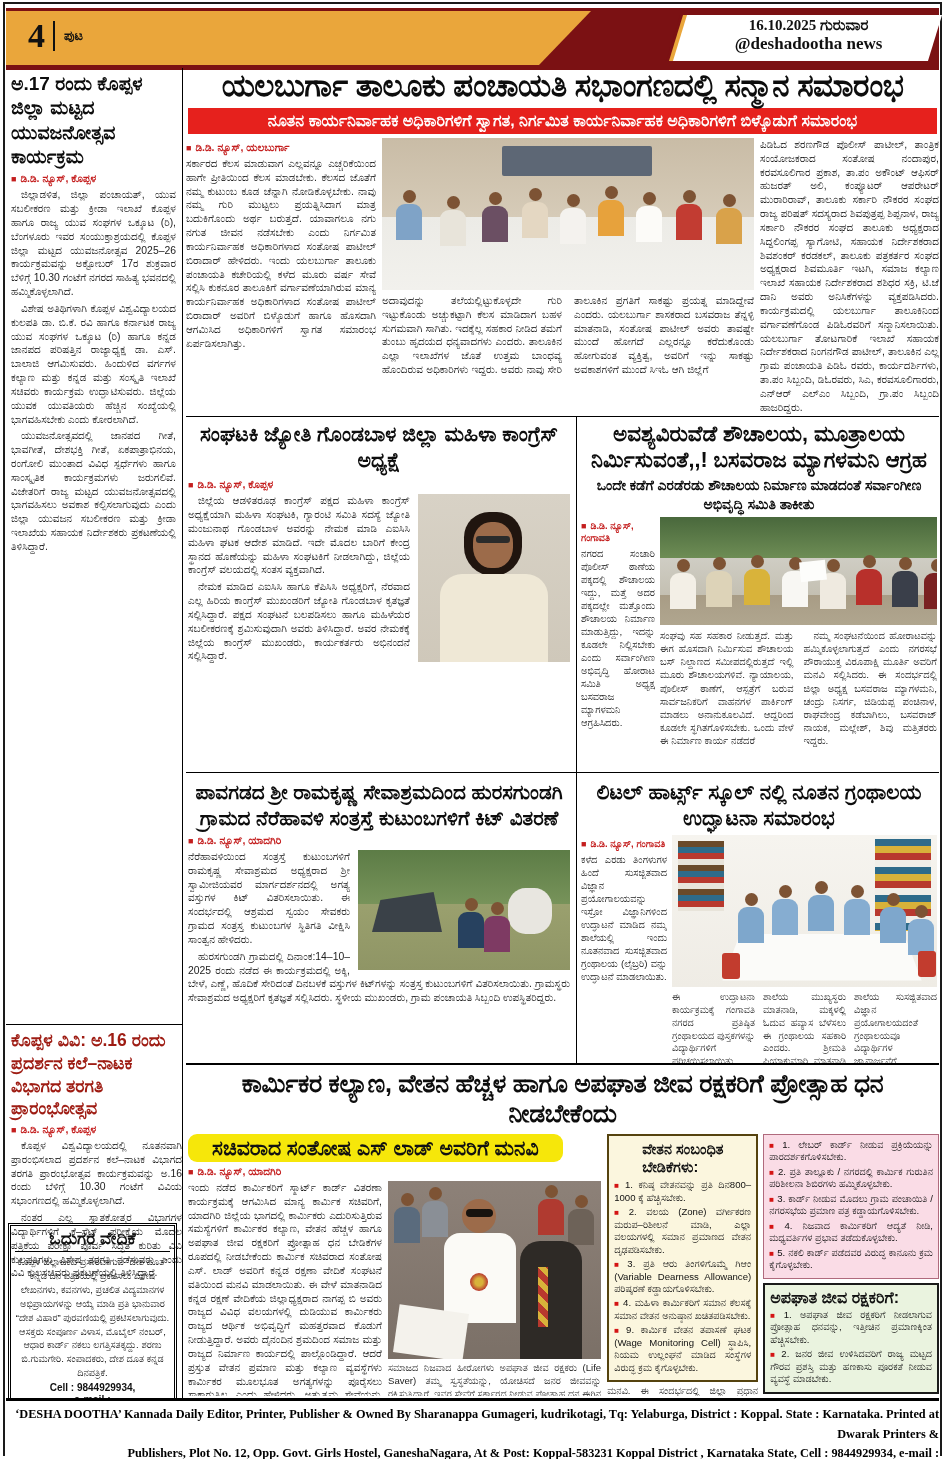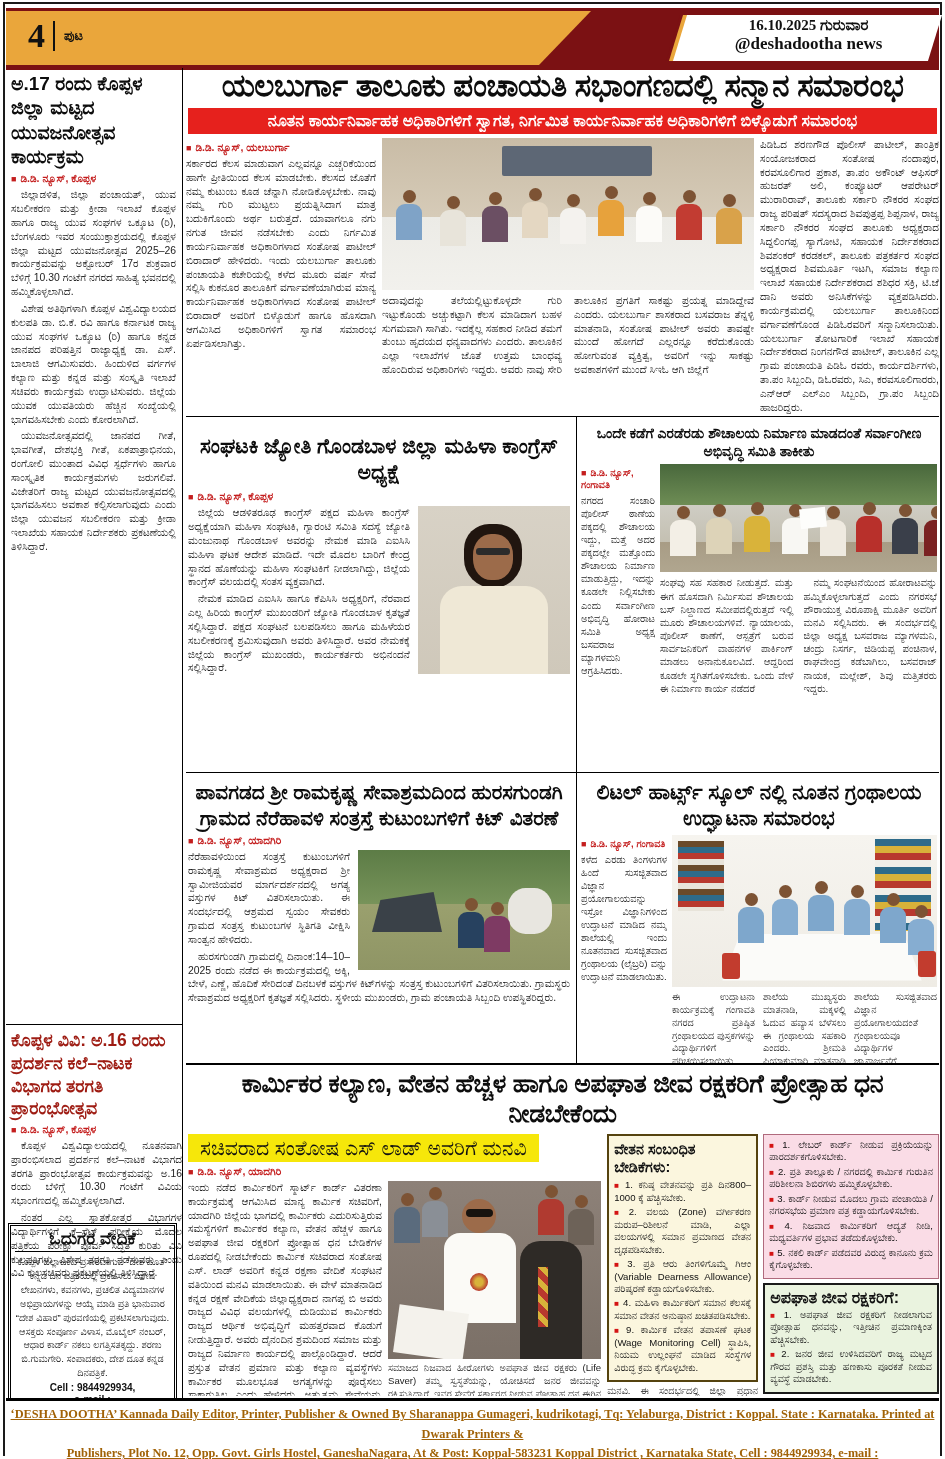--- a/index.html
+++ b/index.html
@@ -33,30 +33,30 @@
   .body p{margin:0 0 3px 0;text-indent:10px;}
   .rule-r{border-right:1px solid #000;}
   .rule-t{border-top:1px solid #000;}
   
   .photo{position:relative;overflow:hidden;}
   .person{position:absolute;}
   .person .head{width:13px;height:13px;border-radius:50%;background:#7d5334;margin:0 auto 1px;}
   .person .torso{width:26px;height:36px;border-radius:9px 9px 0 0;}
   
   .demandbox{border:2px solid #55430f;background:#fbf6de;padding:4px 5px;}
-  .demandbox .bt{font:bold 14.5px "Liberation Sans",sans-serif;line-height:1.25;margin-bottom:3px;}
+  .demandbox .bt{font:bold 14.5px "Liberation Sans",sans-serif;line-height:1.25;margin-bottom:3px;margin-left:28px;}
   .demandbox .it,.pinkbox .it,.greenbox .it{font-size:9.6px;line-height:1.3;text-align:justify;margin-bottom:2px;}
   .it .sq{color:#d41414;font-size:8px;margin-right:3px;}
   .pinkbox{border:1px solid #b06a7d;background:#fadce6;padding:4px 5px;}
   .pinkbox .bt{font:bold 15px "Liberation Sans",sans-serif;line-height:1.3;margin-bottom:3px;}
   .greenbox{border:2px solid #1a1a1a;background:#eaf3df;padding:4px 5px;}
   .greenbox .bt{font:bold 16px "Liberation Sans",sans-serif;margin-bottom:2px;}
   
   #footer{left:6px;top:1398px;width:933px;border-top:3px solid #000;}
-  #footer .fl{font:bold 12.3px "Liberation Serif",serif;text-align:center;line-height:1.6;color:#a16207;text-decoration:underline;}
+  #footer .fl{font:bold 12.3px "Liberation Serif",serif;text-align:right;line-height:1.6;color:#000000;}
 </style>
 </head>
 <body>
 
 <div id="page">
 
   <div class="abs edge" style="left:3px;top:4px;width:2px;height:1452px;"></div>
   <div class="abs edge" style="left:940px;top:4px;width:2px;height:1452px;"></div>
   <div class="abs edge" style="left:3px;top:2px;width:939px;height:2px;"></div>
 
@@ -165,38 +165,39 @@
           <p style="text-indent:0;">ಅದಾವುದನ್ನು ತಲೆಯಲ್ಲಿಟ್ಟುಕೊಳ್ಳದೇ ಗುರಿ ಇಟ್ಟುಕೊಂಡು ಅಚ್ಚುಕಟ್ಟಾಗಿ ಕೆಲಸ ಮಾಡಿದಾಗ ಬಹಳ ಸುಗಮವಾಗಿ ಸಾಗಿತು. ಇದಕ್ಕೆಲ್ಲ ಸಹಕಾರ ನೀಡಿದ ತಮಗೆ ತುಂಬು ಹೃದಯದ ಧನ್ಯವಾದಗಳು ಎಂದರು. ತಾಲೂಕಿನ ಎಲ್ಲಾ ಇಲಾಖೆಗಳ ಜೊತೆ ಉತ್ತಮ ಬಾಂಧವ್ಯ ಹೊಂದಿರುವ ಅಧಿಕಾರಿಗಳು ಇದ್ದರು. ಅವರು ನಾವು ಸೇರಿ ತಾಲೂಕಿನ ಪ್ರಗತಿಗೆ ಸಾಕಷ್ಟು ಪ್ರಯತ್ನ ಮಾಡಿದ್ದೇವೆ ಎಂದರು. ಯಲಬುರ್ಗಾ ಶಾಸಕರಾದ ಬಸವರಾಜ ತೆನ್ನಳ್ಳಿ ಮಾತನಾಡಿ, ಸಂತೋಷ ಪಾಟೀಲ್ ಅವರು ತಾವಷ್ಟೇ ಮುಂದೆ ಹೋಗದೆ ಎಲ್ಲರನ್ನೂ ಕರೆದುಕೊಂಡು ಹೋಗುವಂತ ವ್ಯಕ್ತಿತ್ವ, ಅವರಿಗೆ ಇನ್ನು ಸಾಕಷ್ಟು ಅವಕಾಶಗಳಿಗೆ ಮುಂದೆ ಸಿಇಓ ಆಗಿ ಜಿಲ್ಲೆಗೆ</p>
         </div>
       </div>
       <div style="flex:1;padding-left:6px;box-sizing:border-box;">
         <div class="body clip" style="height:278px;">ಪಿಡಿಓದ ಶರಣಗೌಡ ಪೊಲೀಸ್ ಪಾಟೀಲ್, ತಾಂತ್ರಿಕ ಸಂಯೋಜಕರಾದ ಸಂತೋಷ ನಂದಾಪುರ, ಕರವಸೂಲಿಗಾರ ಪ್ರಕಾಶ, ತಾ.ಪಂ ಅಕೌಂಟ್ ಆಫಿಸರ್ ಹುಜರತ್ ಅಲಿ, ಕಂಪ್ಯೂಟರ್ ಆಪರೇಟರ್ ಮುರಾರಿರಾವ್, ತಾಲೂಕು ಸರ್ಕಾರಿ ನೌಕರರ ಸಂಘದ ರಾಜ್ಯ ಪರಿಷತ್ ಸದಸ್ಯರಾದ ಶಿವಪುತ್ರಪ್ಪ ಶಿಪ್ಪನಾಳ, ರಾಜ್ಯ ಸರ್ಕಾರಿ ನೌಕರರ ಸಂಘದ ತಾಲೂಕು ಅಧ್ಯಕ್ಷರಾದ ಸಿದ್ದಲಿಂಗಪ್ಪ ಸ್ಯಾಗೋಟಿ, ಸಹಾಯಕ ನಿರ್ದೇಶಕರಾದ ಶಿವಶಂಕರ್ ಕರಡಕಲ್, ತಾಲೂಕು ಪತ್ರಕರ್ತರ ಸಂಘದ ಅಧ್ಯಕ್ಷರಾದ ಶಿವಮೂರ್ತಿ ಇಟಗಿ, ಸಮಾಜ ಕಲ್ಯಾಣ ಇಲಾಖೆ ಸಹಾಯಕ ನಿರ್ದೇಶಕರಾದ ಶಶಿಧರ ಸಕ್ರಿ, ಟಿ.ಜೆ ದಾನಿ ಅವರು ಅನಿಸಿಕೆಗಳನ್ನು ವ್ಯಕ್ತಪಡಿಸಿದರು. ಕಾರ್ಯಕ್ರಮದಲ್ಲಿ ಯಲಬುರ್ಗಾ ತಾಲೂಕಿನಿಂದ ವರ್ಗಾವಣೆಗೊಂಡ ಪಿಡಿಓರವರಿಗೆ ಸನ್ಮಾನಿಸಲಾಯಿತು. ಯಲಬುರ್ಗಾ ತೋಟಗಾರಿಕೆ ಇಲಾಖೆ ಸಹಾಯಕ ನಿರ್ದೇಶಕರಾದ ನಿಂಗನಗೌಡ ಪಾಟೀಲ್, ತಾಲೂಕಿನ ಎಲ್ಲ ಗ್ರಾಮ ಪಂಚಾಯತಿ ಪಿಡಿಓ ರವರು, ಕಾರ್ಯದರ್ಶಿಗಳು, ತಾ.ಪಂ ಸಿಬ್ಬಂದಿ, ಡಿಓರವರು, ಸಿಎ, ಕರವಸೂಲಿಗಾರರು, ಎನ್ಆರ್ ಎಲ್ಎಂ ಸಿಬ್ಬಂದಿ, ಗ್ರಾ.ಪಂ ಸಿಬ್ಬಂದಿ ಹಾಜರಿದ್ದರು.</div>
       </div>
     </div>
     <div class="abs body clip" style="left:202px;top:344px;width:0;height:0;">ಬರಲಿ ಎಂದು ಆಶಿಸುತ್ತೇನೆ ಎಂದರು. ಸಹಾಯಕ ನಿರ್ದೇಶಕರಾದ ಹನಮಂತಗೌಡ ಪೊಲೀಸ್ ಪಾಟೀಲ್ ಮಾತನಾಡಿ, ಎಲ್ಲರೊಂದಿಗೆ ಸ್ನೇಹಮಯವಾಗಿ ಕೆಲಸ ಮಾಡುತ್ತ ನಮಗೂ ಸಾಕಷ್ಟು ಮಾರ್ಗದರ್ಶನ ಮಾಡುತ್ತ ಕೆಲಸ ಮಾಡುವಂತ ವ್ಯಕ್ತಿತ್ವ ಸಂತೋಷ ಸರ್ ಗೆ ಇದೆ ಎಂದು ಸ್ಮರಿಸಿದರು. ಈ ಸಂದರ್ಭದಲ್ಲಿ ತಾ.ಪಂ ಸಹಾಯಕ ನಿರ್ದೇಶಕರಾದ ಹನಮಂತಗೌಡ ಪೊಲೀಸ್ ಪಾಟೀಲ್, ಫಕೀರಪ್ಪ ಕಟ್ಟಿಮನಿ, ಕೃಷಿ ಇಲಾಖೆ ಸಹಾಯಕ ನಿರ್ದೇಶಕರಾದ ಪ್ರಮೋದ್ ಹುಂಬಳ ಅವರು ಪ್ರಾಸ್ತಾವಿಕವಾಗಿ ಮಾತನಾಡಿದರು. ಪಿಡಿಓ ಸಂಘದ ತಾಲೂಕು ಅಧ್ಯಕ್ಷರಾದ ವೀರಭದ್ರಗೌಡ ಮೂಲಿಮನಿ,</div>
   </div>
 
-  <div class="abs rule-t rule-r clip" style="left:186px;top:416px;width:391px;height:356px;padding:16px 6px 0 2px;box-sizing:border-box;">
+  <div class="abs rule-t rule-r clip" style="left:186px;top:416px;width:391px;height:356px;padding:4px 6px 0 2px;box-sizing:border-box;">
     <div class="headline" style="font-size:20.5px;line-height:1.25;text-align:center;">ಸಂಘಟಕಿ ಜ್ಯೋತಿ ಗೊಂಡಬಾಳ ಜಿಲ್ಲಾ ಮಹಿಳಾ ಕಾಂಗ್ರೆಸ್ ಅಧ್ಯಕ್ಷೆ</div>
     <div class="byline" style="margin-top:6px;">
       <span class="sq">■</span><span>ಡಿ.ಡಿ. ನ್ಯೂಸ್, ಕೊಪ್ಪಳ</span>
     </div>
     <div class="body clip" style="height:288px;">
       <div class="photo" style="float:right;width:152px;height:168px;margin:0 0 4px 8px;background:linear-gradient(#d8d2c6,#cfc8ba);">
         <div class="abs" style="left:46px;top:18px;width:58px;height:64px;background:#20150f;border-radius:26px 26px 30px 30px;"></div>
         <div class="abs" style="left:55px;top:28px;width:40px;height:46px;background:#9c6b4a;border-radius:45%;"></div>
         <div class="abs" style="left:58px;top:42px;width:34px;height:7px;background:#2b2b2b;border-radius:3px;"></div>
         <div class="abs" style="left:22px;top:80px;width:108px;height:90px;background:#efe8d6;border-radius:22px 22px 0 0;"></div>
       </div>
       <p>ಜಿಲ್ಲೆಯ ಆಡಳಿತರೂಢ ಕಾಂಗ್ರೆಸ್ ಪಕ್ಷದ ಮಹಿಳಾ ಕಾಂಗ್ರೆಸ್ ಅಧ್ಯಕ್ಷೆಯಾಗಿ ಮಹಿಳಾ ಸಂಘಟಕಿ, ಗ್ಯಾರಂಟಿ ಸಮಿತಿ ಸದಸ್ಯೆ ಜ್ಯೋತಿ ಮಂಜುನಾಥ ಗೊಂಡಬಾಳ ಅವರನ್ನು ನೇಮಕ ಮಾಡಿ ಎಐಸಿಸಿ ಮಹಿಳಾ ಘಟಕ ಆದೇಶ ಮಾಡಿದೆ. ಇದೇ ಮೊದಲ ಬಾರಿಗೆ ಕೇಂದ್ರ ಸ್ಥಾನದ ಹೊಣೆಯನ್ನು ಮಹಿಳಾ ಸಂಘಟಕಿಗೆ ನೀಡಲಾಗಿದ್ದು, ಜಿಲ್ಲೆಯ ಕಾಂಗ್ರೆಸ್ ವಲಯದಲ್ಲಿ ಸಂತಸ ವ್ಯಕ್ತವಾಗಿದೆ.</p>
       <p>ನೇಮಕ ಮಾಡಿದ ಎಐಸಿಸಿ ಹಾಗೂ ಕೆಪಿಸಿಸಿ ಅಧ್ಯಕ್ಷರಿಗೆ, ನೆರವಾದ ಎಲ್ಲ ಹಿರಿಯ ಕಾಂಗ್ರೆಸ್ ಮುಖಂಡರಿಗೆ ಜ್ಯೋತಿ ಗೊಂಡಬಾಳ ಕೃತಜ್ಞತೆ ಸಲ್ಲಿಸಿದ್ದಾರೆ. ಪಕ್ಷದ ಸಂಘಟನೆ ಬಲಪಡಿಸಲು ಹಾಗೂ ಮಹಿಳೆಯರ ಸಬಲೀಕರಣಕ್ಕೆ ಶ್ರಮಿಸುವುದಾಗಿ ಅವರು ತಿಳಿಸಿದ್ದಾರೆ. ಅವರ ನೇಮಕಕ್ಕೆ ಜಿಲ್ಲೆಯ ಕಾಂಗ್ರೆಸ್ ಮುಖಂಡರು, ಕಾರ್ಯಕರ್ತರು ಅಭಿನಂದನೆ ಸಲ್ಲಿಸಿದ್ದಾರೆ.</p>
     </div>
   </div>
 
   <div class="abs rule-t clip" style="left:577px;top:416px;width:362px;height:356px;padding:4px 2px 0 4px;box-sizing:border-box;">
+    <div class="headline" style="font-size:21.5px;line-height:1.22;text-align:center;">ಅವಶ್ಯವಿರುವೆಡೆ ಶೌಚಾಲಯ, ಮೂತ್ರಾಲಯ ನಿರ್ಮಿಸುವಂತೆ,,! ಬಸವರಾಜ ಮ್ಯಾಗಳಮನಿ ಆಗ್ರಹ</div>
     <div class="headline" style="font-size:14px;line-height:1.3;text-align:center;margin-top:3px;">ಒಂದೇ ಕಡೆಗೆ ಎರಡೆರಡು ಶೌಚಾಲಯ ನಿರ್ಮಾಣ ಮಾಡದಂತೆ ಸರ್ವಾಂಗೀಣ ಅಭಿವೃದ್ಧಿ ಸಮಿತಿ ತಾಕೀತು</div>
     <div style="display:flex;margin-top:4px;">
       <div style="width:74px;padding-right:5px;">
         <div class="byline" style="font-size:9.5px;">
           <span class="sq">■</span><span>ಡಿ.ಡಿ. ನ್ಯೂಸ್, ಗಂಗಾವತಿ</span>
         </div>
         <div class="body clip" style="font-size:9.8px;height:248px;">ನಗರದ ಸಂಚಾರಿ ಪೊಲೀಸ್ ಠಾಣೆಯ ಪಕ್ಕದಲ್ಲಿ ಶೌಚಾಲಯ ಇದ್ದು, ಮತ್ತೆ ಅದರ ಪಕ್ಕದಲ್ಲೇ ಮತ್ತೊಂದು ಶೌಚಾಲಯ ನಿರ್ಮಾಣ ಮಾಡುತ್ತಿದ್ದು, ಇದನ್ನು ಕೂಡಲೇ ನಿಲ್ಲಿಸಬೇಕು ಎಂದು ಸರ್ವಾಂಗೀಣ ಅಭಿವೃದ್ಧಿ ಹೋರಾಟ ಸಮಿತಿ ಅಧ್ಯಕ್ಷ ಬಸವರಾಜ ಮ್ಯಾಗಳಮನಿ ಆಗ್ರಹಿಸಿದರು.</div>
       </div>
       <div style="flex:1;">
         <div class="photo" style="width:100%;height:108px;background:linear-gradient(#49683c 0%,#6e8d55 38%,#cfcdc4 38%,#c4c0b2 72%,#a89c85 72%,#b0a68f 100%);">
@@ -311,21 +312,21 @@
         </div>
       </div>
     </div>
   </div>
 
   <div class="abs clip" style="left:186px;top:1063px;width:753px;height:333px;border-top:2px solid #000;padding-top:4px;box-sizing:border-box;">
     <div class="headline" style="font-size:25px;text-align:center;letter-spacing:-.3px;">ಕಾರ್ಮಿಕರ ಕಲ್ಯಾಣ, ವೇತನ ಹೆಚ್ಚಳ ಹಾಗೂ ಅಪಘಾತ ಜೀವ ರಕ್ಷಕರಿಗೆ ಪ್ರೋತ್ಸಾಹ ಧನ ನೀಡಬೇಕೆಂದು</div>
     <div style="display:flex;margin-top:5px;">
 
       <div style="width:424px;padding:0 6px 0 2px;box-sizing:border-box;">
-        <div style="display:inline-block;background:#f6e70a;font-weight:normal;font-size:20.5px;padding:2px 12px;">ಸಚಿವರಾದ ಸಂತೋಷ ಎಸ್ ಲಾಡ್ ಅವರಿಗೆ ಮನವಿ</div>
+        <div style="display:inline-block;background:#f6e70a;font-weight:bold;font-size:20.5px;padding:2px 24px;border-radius:9px;">ಸಚಿವರಾದ ಸಂತೋಷ ಎಸ್ ಲಾಡ್ ಅವರಿಗೆ ಮನವಿ</div>
         <div class="byline">
           <span class="sq">■</span><span>ಡಿ.ಡಿ. ನ್ಯೂಸ್, ಯಾದಗಿರಿ</span>
         </div>
         <div style="display:flex;">
           <div class="body clip" style="width:200px;height:252px;padding-right:6px;box-sizing:border-box;">ಇಂದು ನಡೆದ ಕಾರ್ಮಿಕರಿಗೆ ಸ್ಮಾರ್ಟ್ ಕಾರ್ಡ್ ವಿತರಣಾ ಕಾರ್ಯಕ್ರಮಕ್ಕೆ ಆಗಮಿಸಿದ ಮಾನ್ಯ ಕಾರ್ಮಿಕ ಸಚಿವರಿಗೆ, ಯಾದಗಿರಿ ಜಿಲ್ಲೆಯ ಭಾಗದಲ್ಲಿ ಕಾರ್ಮಿಕರು ಎದುರಿಸುತ್ತಿರುವ ಸಮಸ್ಯೆಗಳಿಗೆ ಕಾರ್ಮಿಕರ ಕಲ್ಯಾಣ, ವೇತನ ಹೆಚ್ಚಳ ಹಾಗೂ ಅಪಘಾತ ಜೀವ ರಕ್ಷಕರಿಗೆ ಪ್ರೋತ್ಸಾಹ ಧನ ಬೇಡಿಕೆಗಳ ರೂಪದಲ್ಲಿ ನೀಡಬೇಕೆಂದು ಕಾರ್ಮಿಕ ಸಚಿವರಾದ ಸಂತೋಷ ಎಸ್. ಲಾಡ್ ಅವರಿಗೆ ಕನ್ನಡ ರಕ್ಷಣಾ ವೇದಿಕೆ ಸಂಘಟನೆ ವತಿಯಿಂದ ಮನವಿ ಮಾಡಲಾಯಿತು. ಈ ವೇಳೆ ಮಾತನಾಡಿದ ಕನ್ನಡ ರಕ್ಷಣೆ ವೇದಿಕೆಯ ಜಿಲ್ಲಾಧ್ಯಕ್ಷರಾದ ನಾಗಪ್ಪ ಬಿ ಅವರು ರಾಜ್ಯದ ವಿವಿಧ ವಲಯಗಳಲ್ಲಿ ದುಡಿಯುವ ಕಾರ್ಮಿಕರು ರಾಜ್ಯದ ಆರ್ಥಿಕ ಅಭಿವೃದ್ಧಿಗೆ ಮಹತ್ತರವಾದ ಕೊಡುಗೆ ನೀಡುತ್ತಿದ್ದಾರೆ. ಅವರು ದೈನಂದಿನ ಶ್ರಮದಿಂದ ಸಮಾಜ ಮತ್ತು ರಾಜ್ಯದ ನಿರ್ಮಾಣ ಕಾರ್ಯದಲ್ಲಿ ಪಾಲ್ಗೊಂಡಿದ್ದಾರೆ. ಆದರೆ ಪ್ರಸ್ತುತ ವೇತನ ಪ್ರಮಾಣ ಮತ್ತು ಕಲ್ಯಾಣ ವ್ಯವಸ್ಥೆಗಳು ಕಾರ್ಮಿಕರ ಮೂಲಭೂತ ಅಗತ್ಯಗಳನ್ನು ಪೂರೈಸಲು ಸಾಕಾಗುತ್ತಿಲ್ಲ ಎಂದು ಹೇಳಿದರು. ಅತ್ಯುತ್ತಮ ಸೇವೆಯನ್ನು ನೀಡುತ್ತಿದ್ದರೂ, ಅನೇಕ ಕಾರ್ಮಿಕರು ಕನಿಷ್ಠ ವೇತನ, ಗಿಆಂ ಪರಿಷ್ಕರಣೆ, ಮತ್ತು ಲೇಬರ್ ಕಾರ್ಡ್ ಸರಿಯಾದ ಹಂಚಿಕೆ ಸಂಬಂಧಿತ ಸಮಸ್ಯೆಗಳನ್ನು ಎದುರಿಸುತ್ತಿದ್ದಾರೆ. ಇದಲ್ಲದೆ, ರಸ್ತೆ ಅಪಘಾತಗಳು ಹೆಚ್ಚುತ್ತಿರುವ ಪರಿಸ್ಥಿತಿಯಲ್ಲಿ, ಹಾಗೂ ಜೀವ ರಕ್ಷಕರ ಗೌರವಕ್ಕೂ ವೇತನ ನೀಡಬೇಕೆಂದು ಕರಣು ಮಾಡಿದರು.</div>
           <div style="flex:1;">
             <div class="photo" style="width:100%;height:178px;background:linear-gradient(#8d8178,#7b7067);">
               <div class="person" style="left:6px;top:12px;">
                   <div class="head"></div>
                   <div class="torso" style="background:#5a6b7d;"></div>

